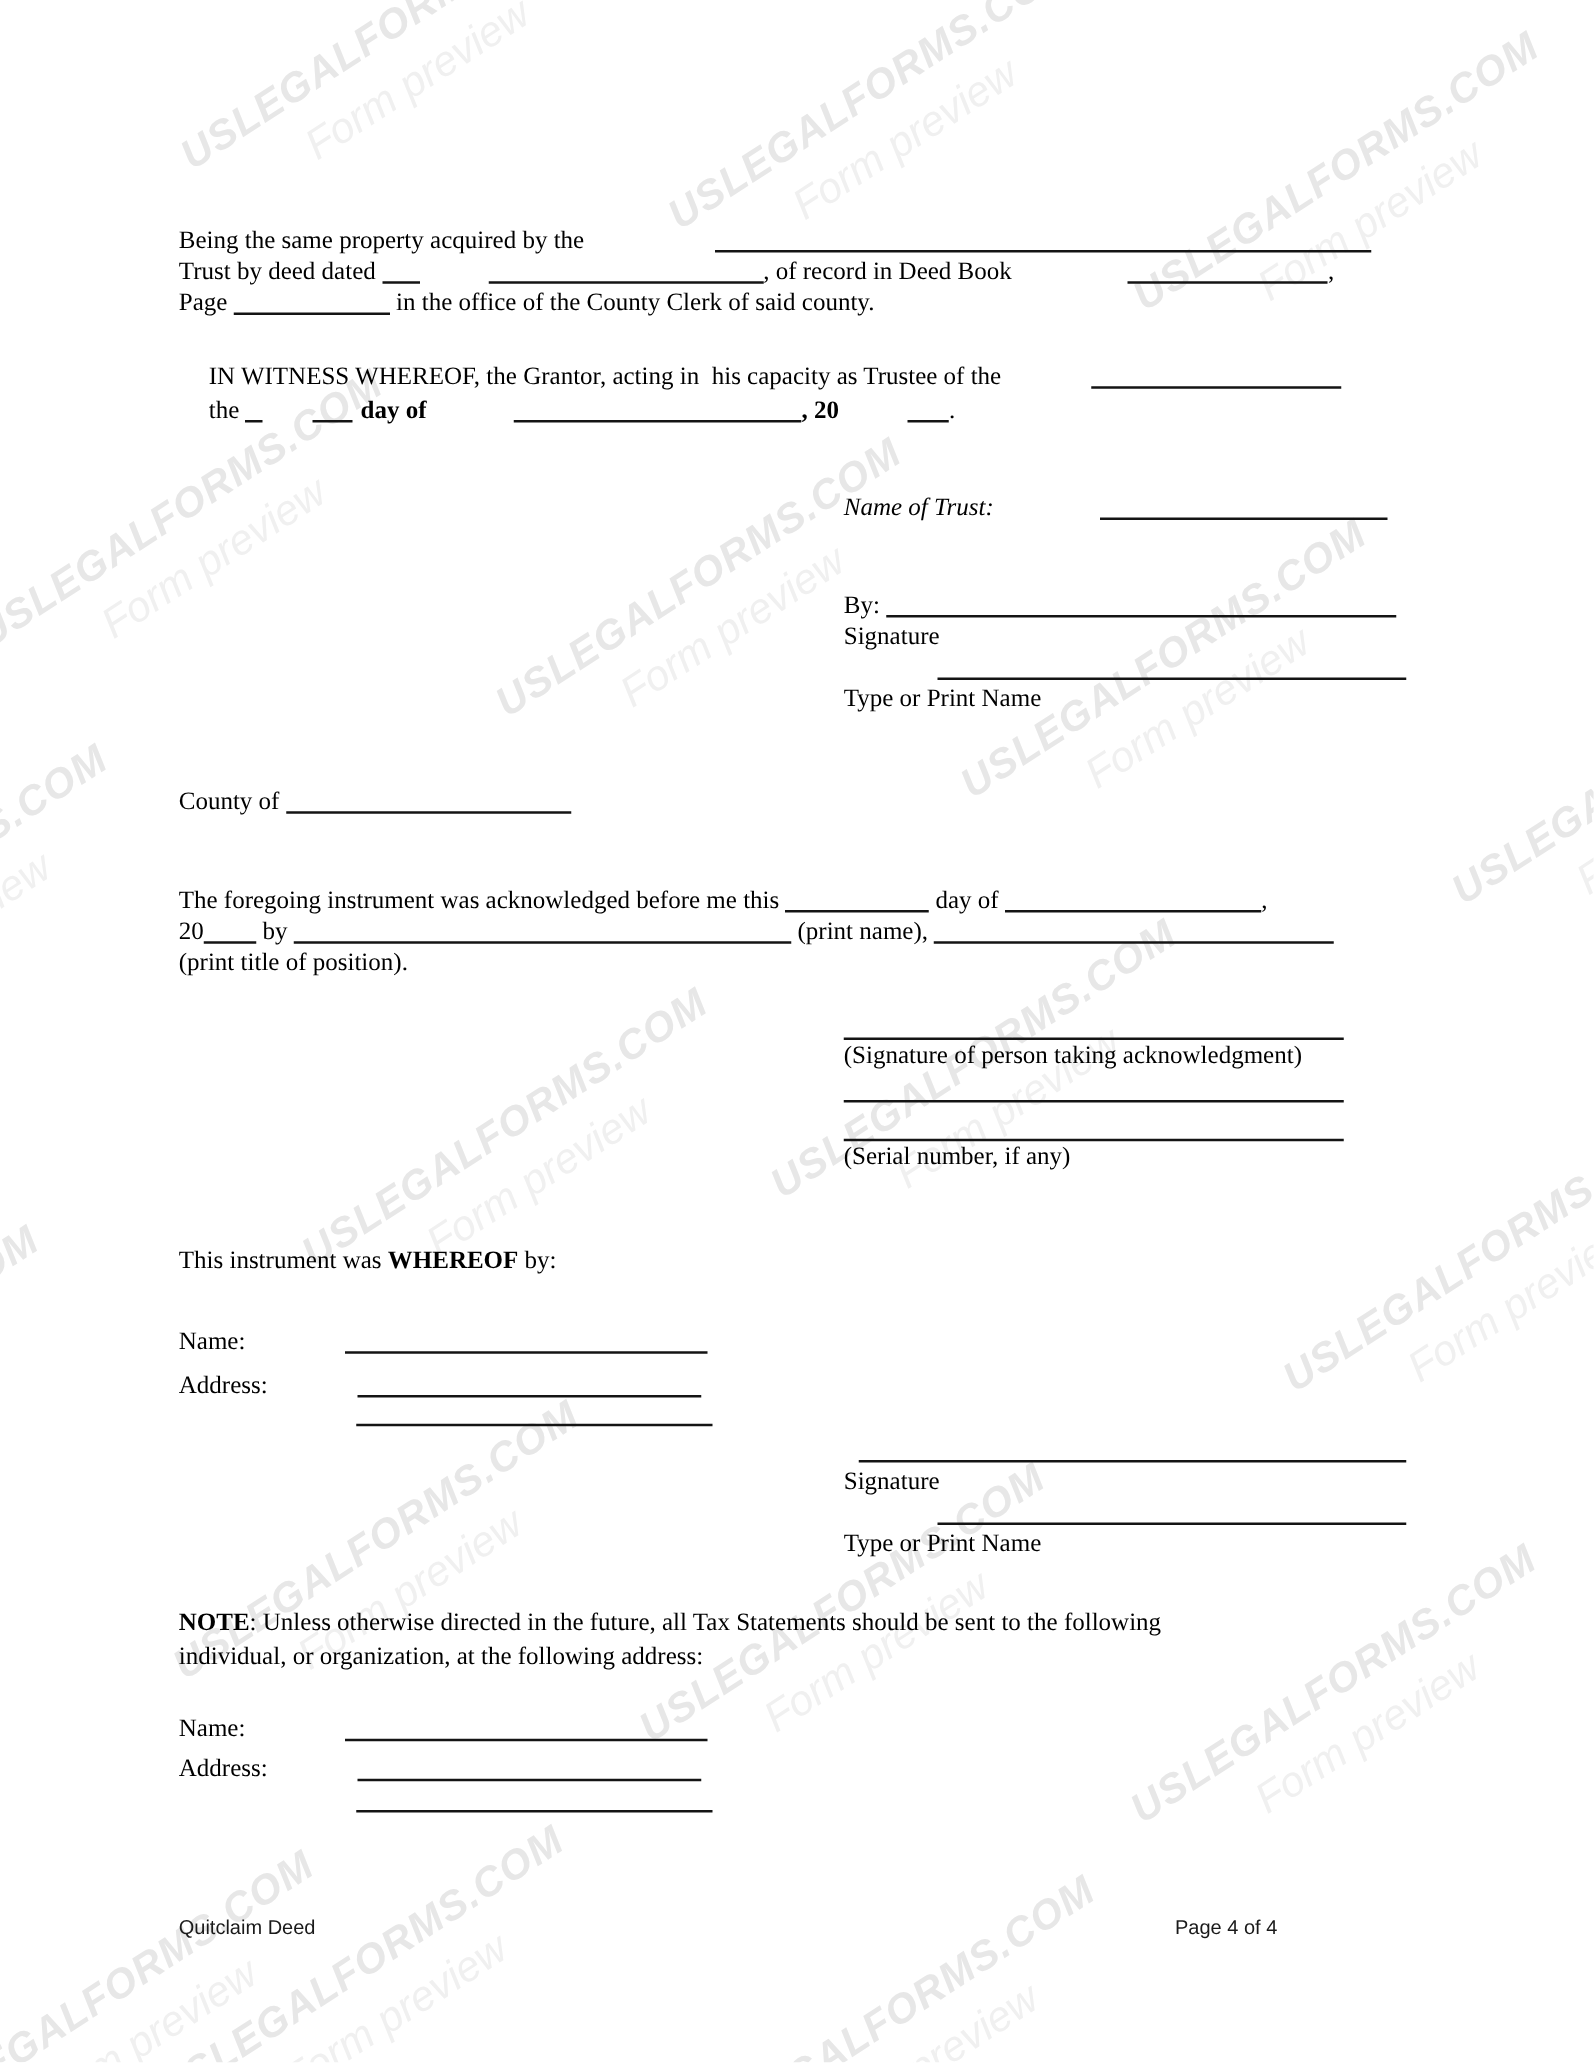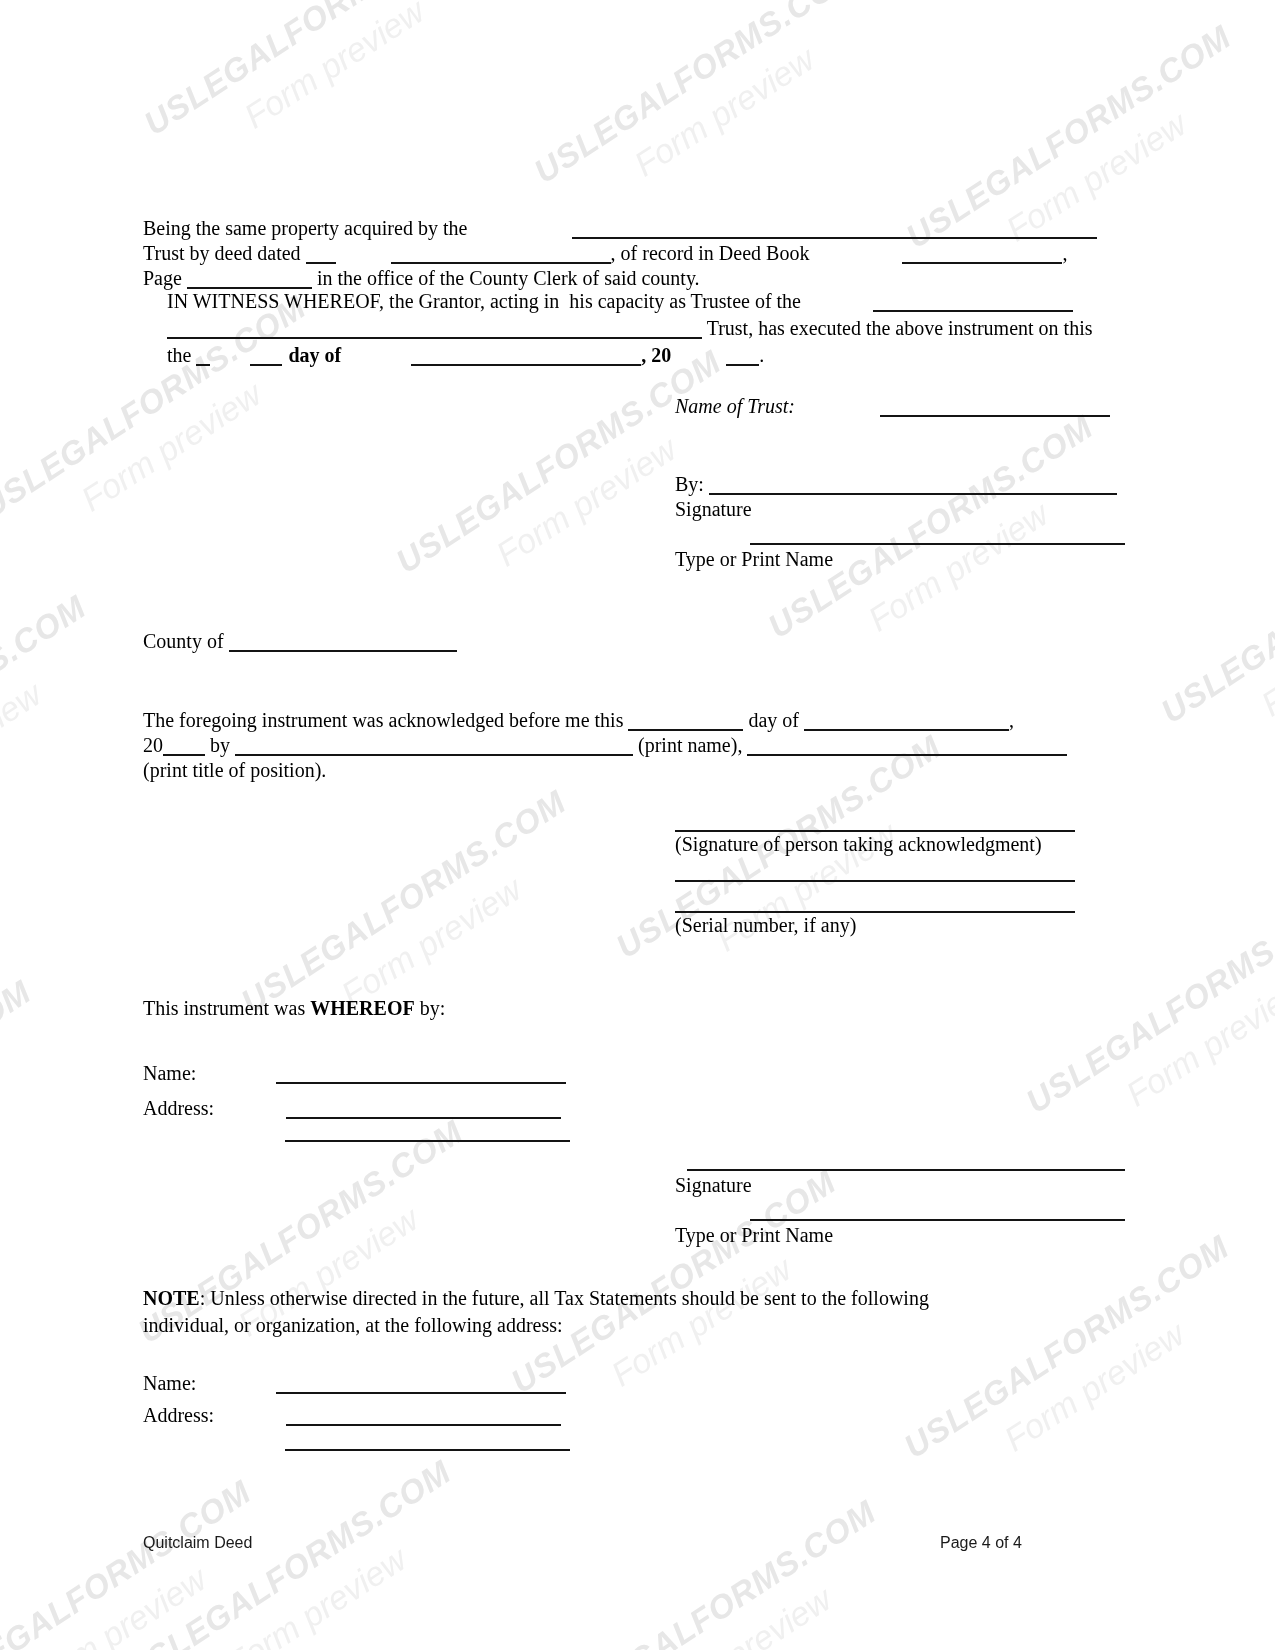--- a/index.html
+++ b/index.html
@@ -127,29 +127,28 @@
       <div class="wm" style="left: 120px; top: 1660px;">
         <div class="wm-brand">USLEGALFORMS.COM</div>
         <div class="wm-prev">Form preview</div>
       </div>
       <div class="wm" style="left: 545px; top: 1700px;">
         <div class="wm-brand">USLEGALFORMS.COM</div>
         <div class="wm-prev">Form preview</div>
       </div>
     </div>
 
-  <div class="blk lh25" style="left:143px; top:180px;margin-top:36px;">
+  <div class="blk lh25" style="left:143px; top:180px;">
       <div class="fline"><span class="seg-t">Being the same property acquired by the</span><span class="seg-gap" style="width: 105px;"></span><span class="seg-line" style="width: 525px;"></span></div>
       <div class="fline"><span class="seg-t">Trust by deed dated </span><span class="seg-line" style="width: 30px;"></span><span class="seg-gap" style="width: 55px;"></span><span class="seg-line" style="width: 220px;"></span><span class="seg-t">, of record in Deed Book</span><span class="seg-gap" style="width: 93px;"></span><span class="seg-line" style="width: 160px;"></span><span class="seg-t">,</span></div>
       <div class="fline"><span class="seg-t">Page </span><span class="seg-line" style="width: 125px;"></span><span class="seg-t"> in the office of the County Clerk of said county.</span></div>
     </div>
 
   <div class="blk lh27" style="left:143px; top:288px;margin-left:24px;">
       <div class="fline"><span class="seg-t">IN WITNESS WHEREOF, the Grantor, acting in  his capacity as Trustee of the</span><span class="seg-gap" style="width: 72px;"></span><span class="seg-line" style="width: 200px;"></span></div>
-      <div class="fline"><span class="seg-line" style="width: 535px;"></span><span class="seg-t"> Trust, has executed the above instrument on this</span></div>
       <div class="fline"><span class="seg-t">the </span><span class="seg-line" style="width: 14px;"></span><span class="seg-gap" style="width: 40px;"></span><span class="seg-line" style="width: 32px;"></span><span class="seg-gap" style="width: 6px;"></span><span class="seg-t seg-b">day of</span><span class="seg-gap" style="width: 70px;"></span><span class="seg-line" style="width: 230px;"></span><span class="seg-t seg-b">, 20</span><span class="seg-gap" style="width: 55px;"></span><span class="seg-line" style="width: 33px;"></span><span class="seg-t">.</span></div>
     </div>
 
   <div class="blk" style="left:675px; top:393px;font-style:italic;">
     <div class="fline"><span class="seg-t">Name of Trust:</span><span class="seg-gap" style="width: 85px;"></span><span class="seg-line" style="width: 230px;"></span></div>
   </div>
 
   <div class="blk rowblk" style="left:675px; top:472px;">
     <div class="fline"><span class="seg-t">By: </span><span class="seg-line" style="width: 408px;"></span></div>
     <div class="cap">Signature</div>

